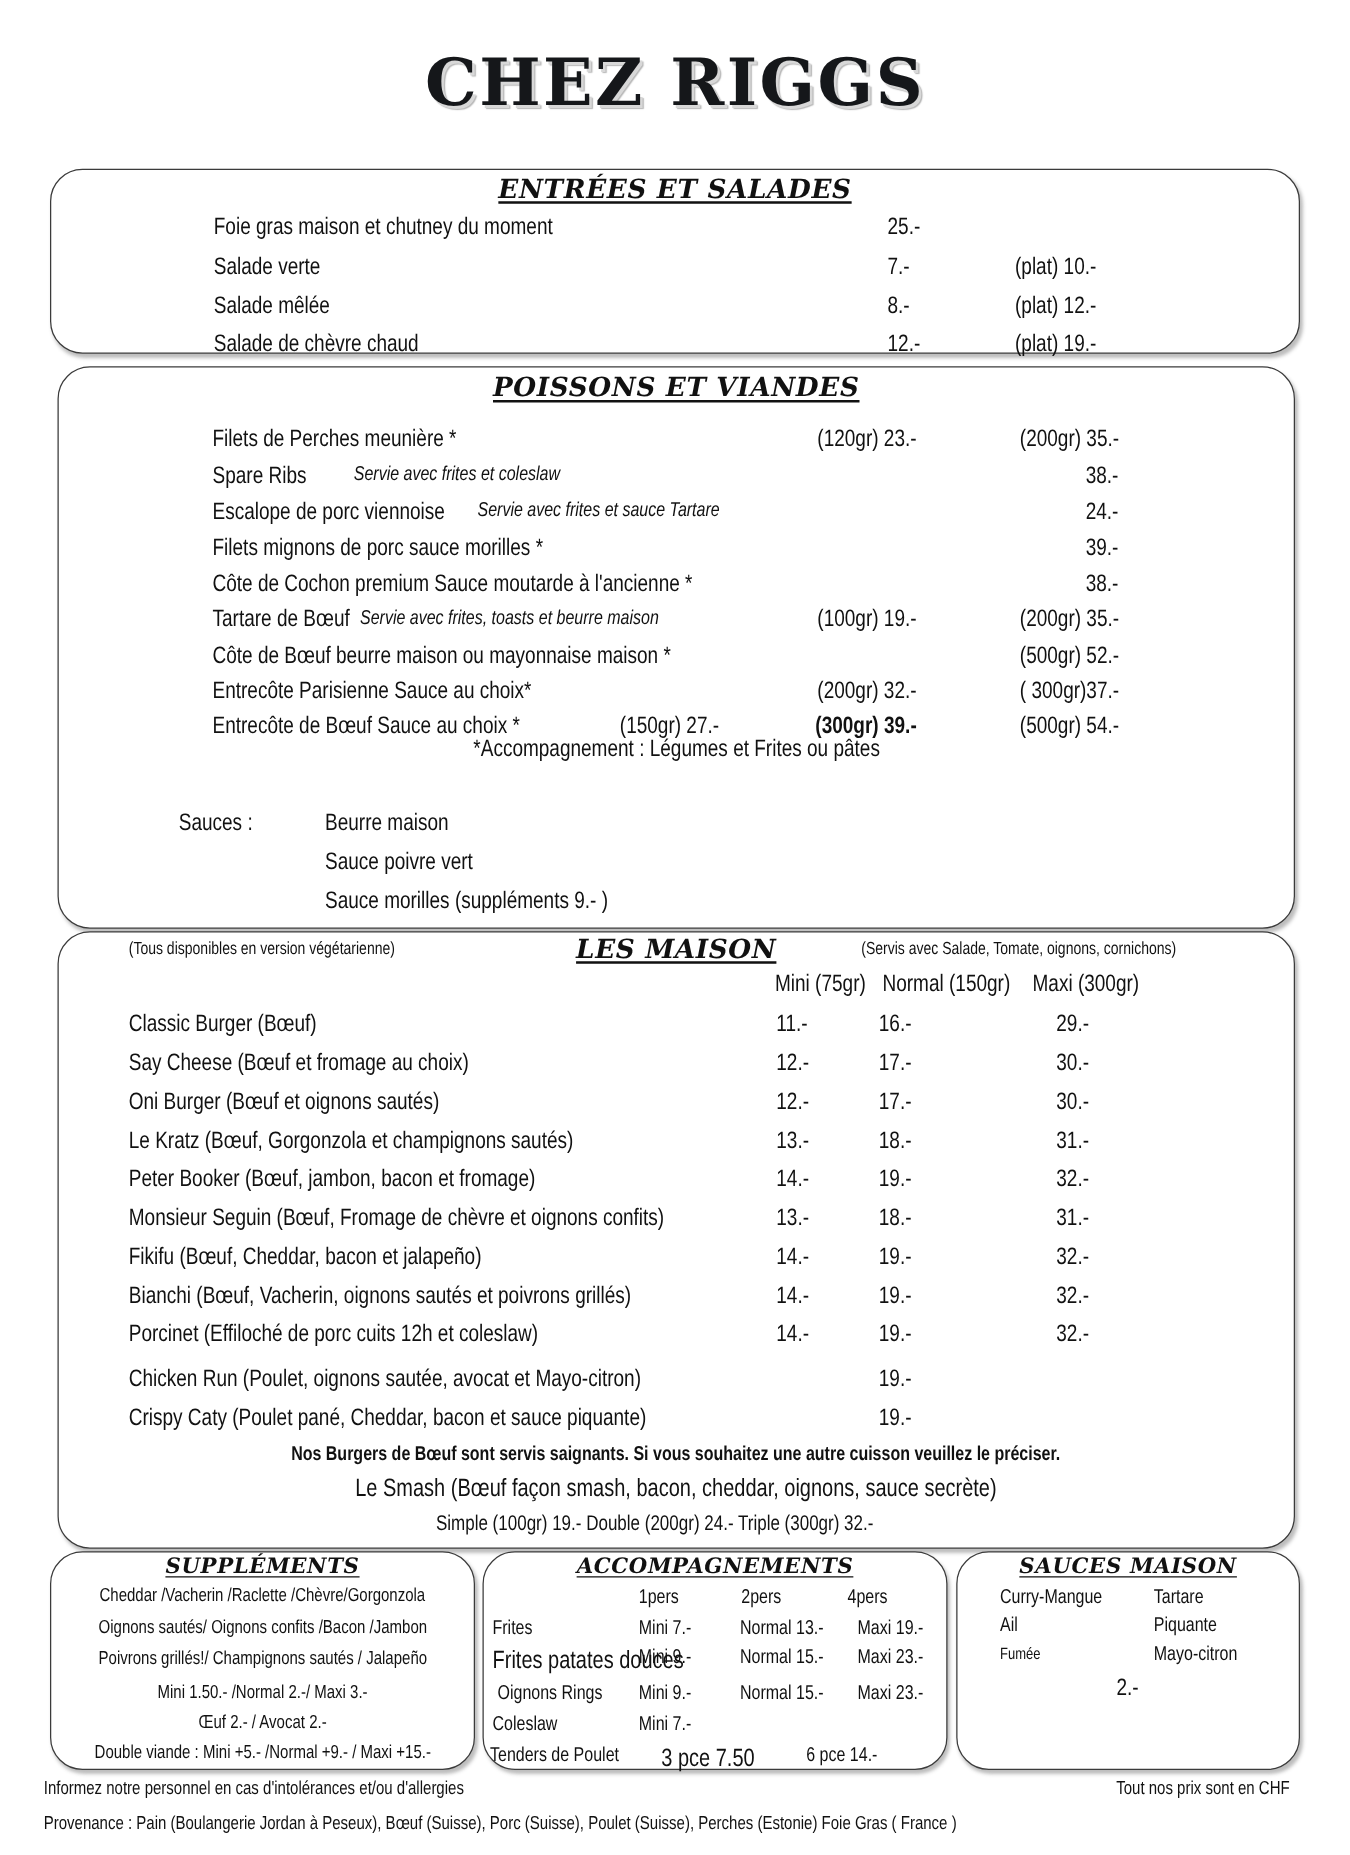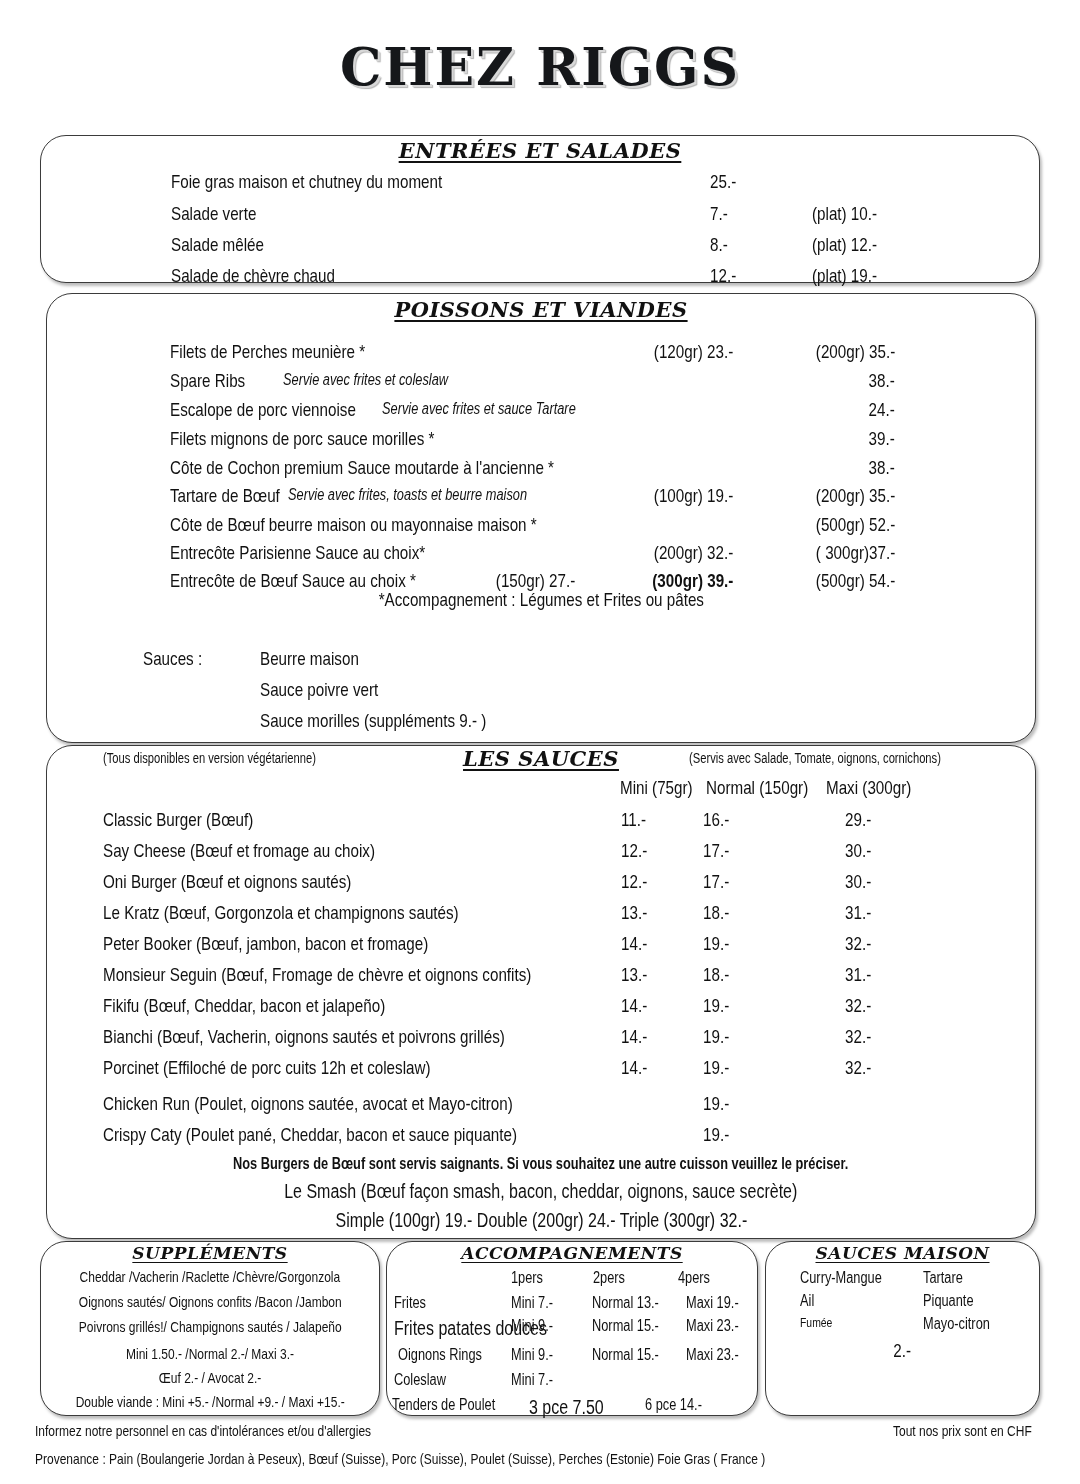--- a/index.html
+++ b/index.html
@@ -189,21 +189,21 @@
 <div class="center-line" style="left:46px; top:589px; width:990px;"><span class="squeeze-c">*Accompagnement : Légumes et   Frites ou pâtes</span></div>
 
 <div class="name" style="left:143px; top:648px;"><span class="squeeze">Sauces :</span></div>
 <div class="name" style="left:260px; top:648px;"><span class="squeeze">Beurre maison</span></div>
 <div class="name" style="left:260px; top:679px;"><span class="squeeze">Sauce poivre vert</span></div>
 <div class="name" style="left:260px; top:710px;"><span class="squeeze">Sauce morilles (suppléments 9.- )</span></div>
 
 <div class="panel" style="left:46px; top:745px; width:990px; height:494px;"></div>
 
 <div class="tiny" style="left:103px; top:750px;"><span class="squeeze">(Tous disponibles en version végétarienne)</span></div>
-<div class="section-heading" style="position:absolute; left:46px; top:746px; width:990px;">LES SAUCES</div>
+<div class="section-heading" style="position:absolute; left:46px; top:746px; width:990px;">LES MAISON</div>
 <div class="tiny" style="left:689px; top:750px;"><span class="squeeze">(Servis avec Salade, Tomate, oignons, cornichons)</span></div>
 
 <div class="price" style="left:620px; top:777px;"><span class="squeeze">Mini (75gr)</span></div>
 <div class="price" style="left:706px; top:777px;"><span class="squeeze">Normal (150gr)</span></div>
 <div class="price" style="left:826px; top:777px;"><span class="squeeze">Maxi (300gr)</span></div>
 
 <div class="name" style="left:103px; top:809px;"><span class="squeeze">Classic Burger (Bœuf)</span></div>
 <div class="price" style="left:621px; top:809px;"><span class="squeeze">11.-</span></div>
 <div class="price" style="left:703px; top:809px;"><span class="squeeze">16.-</span></div>
 <div class="price" style="left:845px; top:809px;"><span class="squeeze">29.-</span></div>
@@ -249,21 +249,21 @@
 <div class="price" style="left:845px; top:1057px;"><span class="squeeze">32.-</span></div>
 
 <div class="name" style="left:103px; top:1093px;"><span class="squeeze">Chicken Run (Poulet, oignons sautée, avocat et Mayo-citron)</span></div>
 <div class="price" style="left:703px; top:1093px;"><span class="squeeze">19.-</span></div>
 
 <div class="name" style="left:103px; top:1124px;"><span class="squeeze">Crispy Caty (Poulet pané, Cheddar, bacon et sauce piquante)</span></div>
 <div class="price" style="left:703px; top:1124px;"><span class="squeeze">19.-</span></div>
 
 <div class="center-line bold-note" style="left:46px; top:1155px; width:990px;"><span class="squeeze-c">Nos Burgers de Bœuf sont servis saignants. Si vous souhaitez une autre cuisson veuillez le préciser.</span></div>
 <div class="center-line" style="left:46px; top:1180px; width:990px; font-size:20px;"><span class="squeeze-c">Le Smash (Bœuf façon smash, bacon, cheddar, oignons, sauce secrète)</span></div>
-<div class="center-line" style="left:46px; top:1209px; width:990px; font-size:20px;"><span class="squeeze-c">Simple (100gr) 19.-   Double (200gr) 24.-    Triple (300gr) 32.-</span></div>
+<div class="center-line" style="left:29px; top:1209px; width:990px; font-size:17px;"><span class="squeeze-c">Simple (100gr) 19.-   Double (200gr) 24.-    Triple (300gr) 32.-</span></div>
 
 <div class="panel" style="left:40px; top:1241px; width:340px; height:175px;"></div>
 
 <div class="section-heading small" style="position:absolute; left:40px; top:1243px; width:340px;">SUPPLÉMENTS</div>
 
 <div class="center-line" style="left:40px; top:1268px; width:340px; font-size:15px;"><span class="squeeze-c">Cheddar /Vacherin /Raclette /Chèvre/Gorgonzola</span></div>
 <div class="center-line" style="left:40px; top:1293px; width:340px; font-size:15px;"><span class="squeeze-c">Oignons sautés/ Oignons confits /Bacon /Jambon</span></div>
 <div class="center-line" style="left:40px; top:1318px; width:340px; font-size:15px;"><span class="squeeze-c">Poivrons grillés!/ Champignons sautés / Jalapeño</span></div>
 <div class="center-line" style="left:40px; top:1345px; width:340px; font-size:15px;"><span class="squeeze-c">Mini 1.50.- /Normal 2.-/ Maxi 3.-</span></div>
 <div class="center-line" style="left:40px; top:1369px; width:340px; font-size:15px;"><span class="squeeze-c">Œuf 2.- / Avocat 2.-</span></div>

